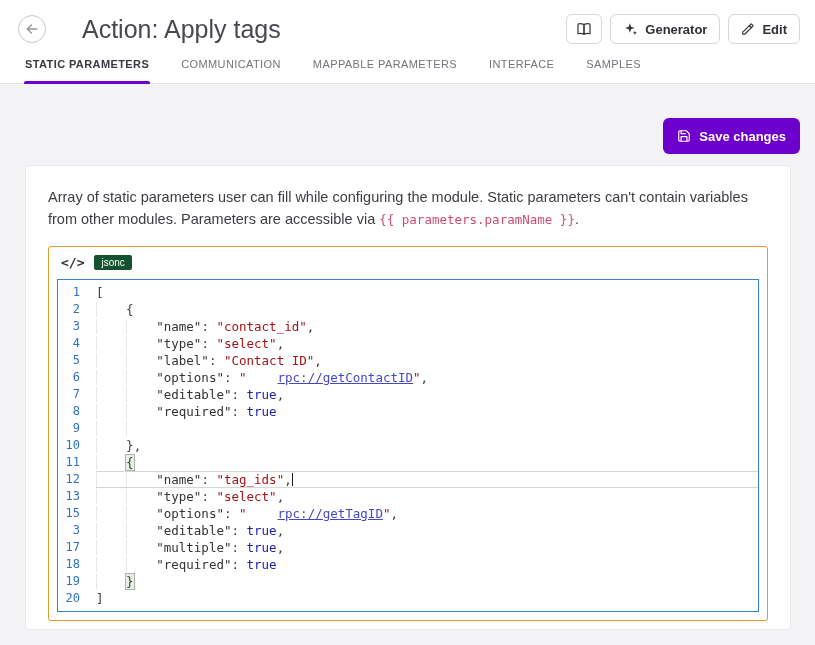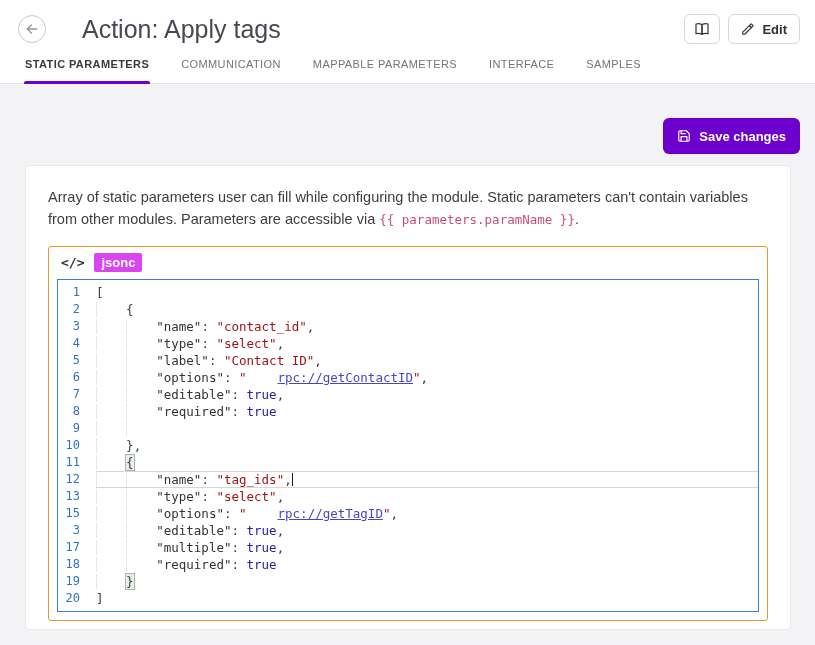--- a/index.html
+++ b/index.html
@@ -24,21 +24,21 @@
   .actions-row{display:flex;justify-content:flex-end;}
   .save-btn{height:36px;display:flex;align-items:center;gap:8px;padding:0 14px;background:var(--purple);color:#fff;border:none;border-radius:6px;font-size:13px;font-weight:700;cursor:pointer;font-family:inherit;}
 
   .card{margin-top:11px;margin-right:9px;background:#fff;border:1px solid #e9e9ee;border-radius:4px;padding:20px 22px 8px;}
   .desc{font-size:14.5px;line-height:1.55;color:#3d3d44;margin-bottom:15px;}
   .inline-code{font-family:"DejaVu Sans Mono",monospace;font-size:12.5px;color:#c94f72;}
 
   .code-block{border:1px solid #e39a2d;border-radius:3px;padding:0 8px 8px;}
   .code-header{height:32px;display:flex;align-items:center;gap:10px;padding:0 4px;}
   .code-glyph{font-family:"DejaVu Sans Mono",monospace;font-size:13px;font-weight:700;color:#2f2f35;}
-  .lang-badge{background:#d946ef;color:#fff;font-size:13px;font-weight:700;padding:2px 7px;border-radius:2px;}
+  .lang-badge{background:#14532d;color:#fff;font-size:10px;font-weight:400;padding:2px 7px;border-radius:2px;}
 
   .editor{border:1px solid #3d7fd8;background:#fff;padding:4px 0;font-family:"DejaVu Sans Mono",monospace;font-size:12.5px;}
   .code-row{display:flex;height:17px;line-height:17px;}
   .gutter{flex:0 0 38px;text-align:right;padding-right:16px;color:#2f72c4;font-size:12px;user-select:none;}
   .code-text{flex:1;white-space:pre;color:#3c3c3c;}
   .code-row.active .code-text{box-shadow:inset 0 1px 0 #d6d6d6, inset 0 -1px 0 #d6d6d6;}
   .iu{box-shadow:inset 1px 0 0 #e6e6e6;}
   .tok-p{color:#3c3c3c;}
   .tok-k{color:#333333;}
   .tok-s{color:#a31515;}
@@ -66,20 +66,29 @@
       <button class="hbtn icon-only">
         <span>
           <svg width="16" height="16" viewBox="0 0 24 24" fill="none" stroke="#34343a" stroke-width="1.8" stroke-linejoin="round">
               <path d="M3 4.5c2.6-1 5.4-1 9 .8V20c-3.6-1.8-6.4-1.8-9-.8V4.5z"></path>
               <path d="M21 4.5c-2.6-1-5.4-1-9 .8V20c3.6-1.8 6.4-1.8 9-.8V4.5z"></path>
             </svg>
         </span>
       </button>
       <button class="hbtn">
         <span>
+          <svg width="15" height="15" viewBox="0 0 24 24" fill="#34343a">
+              <path d="M11 2l1.9 5.6L18.5 9.5l-5.6 1.9L11 17l-1.9-5.6L3.5 9.5l5.6-1.9L11 2z"></path>
+              <path d="M19 14l.9 2.4L22.3 17.3l-2.4.9L19 20.6l-.9-2.4-2.4-.9 2.4-.9L19 14z"></path>
+            </svg>
+        </span>
+        <span>Generator</span>
+      </button>
+      <button class="hbtn">
+        <span>
           <svg width="14" height="14" viewBox="0 0 24 24" fill="none" stroke="#34343a" stroke-width="2" stroke-linejoin="round">
               <path d="M3 17.5V21h3.5L17.9 9.6l-3.5-3.5L3 17.5z"></path>
               <path d="M14.4 6.1l3.5 3.5 2.4-2.4a1 1 0 000-1.4l-2.1-2.1a1 1 0 00-1.4 0l-2.4 2.4z"></path>
             </svg>
         </span>
         <span>Edit</span>
       </button>
     </div>
   </div>
   <div class="tabs">

